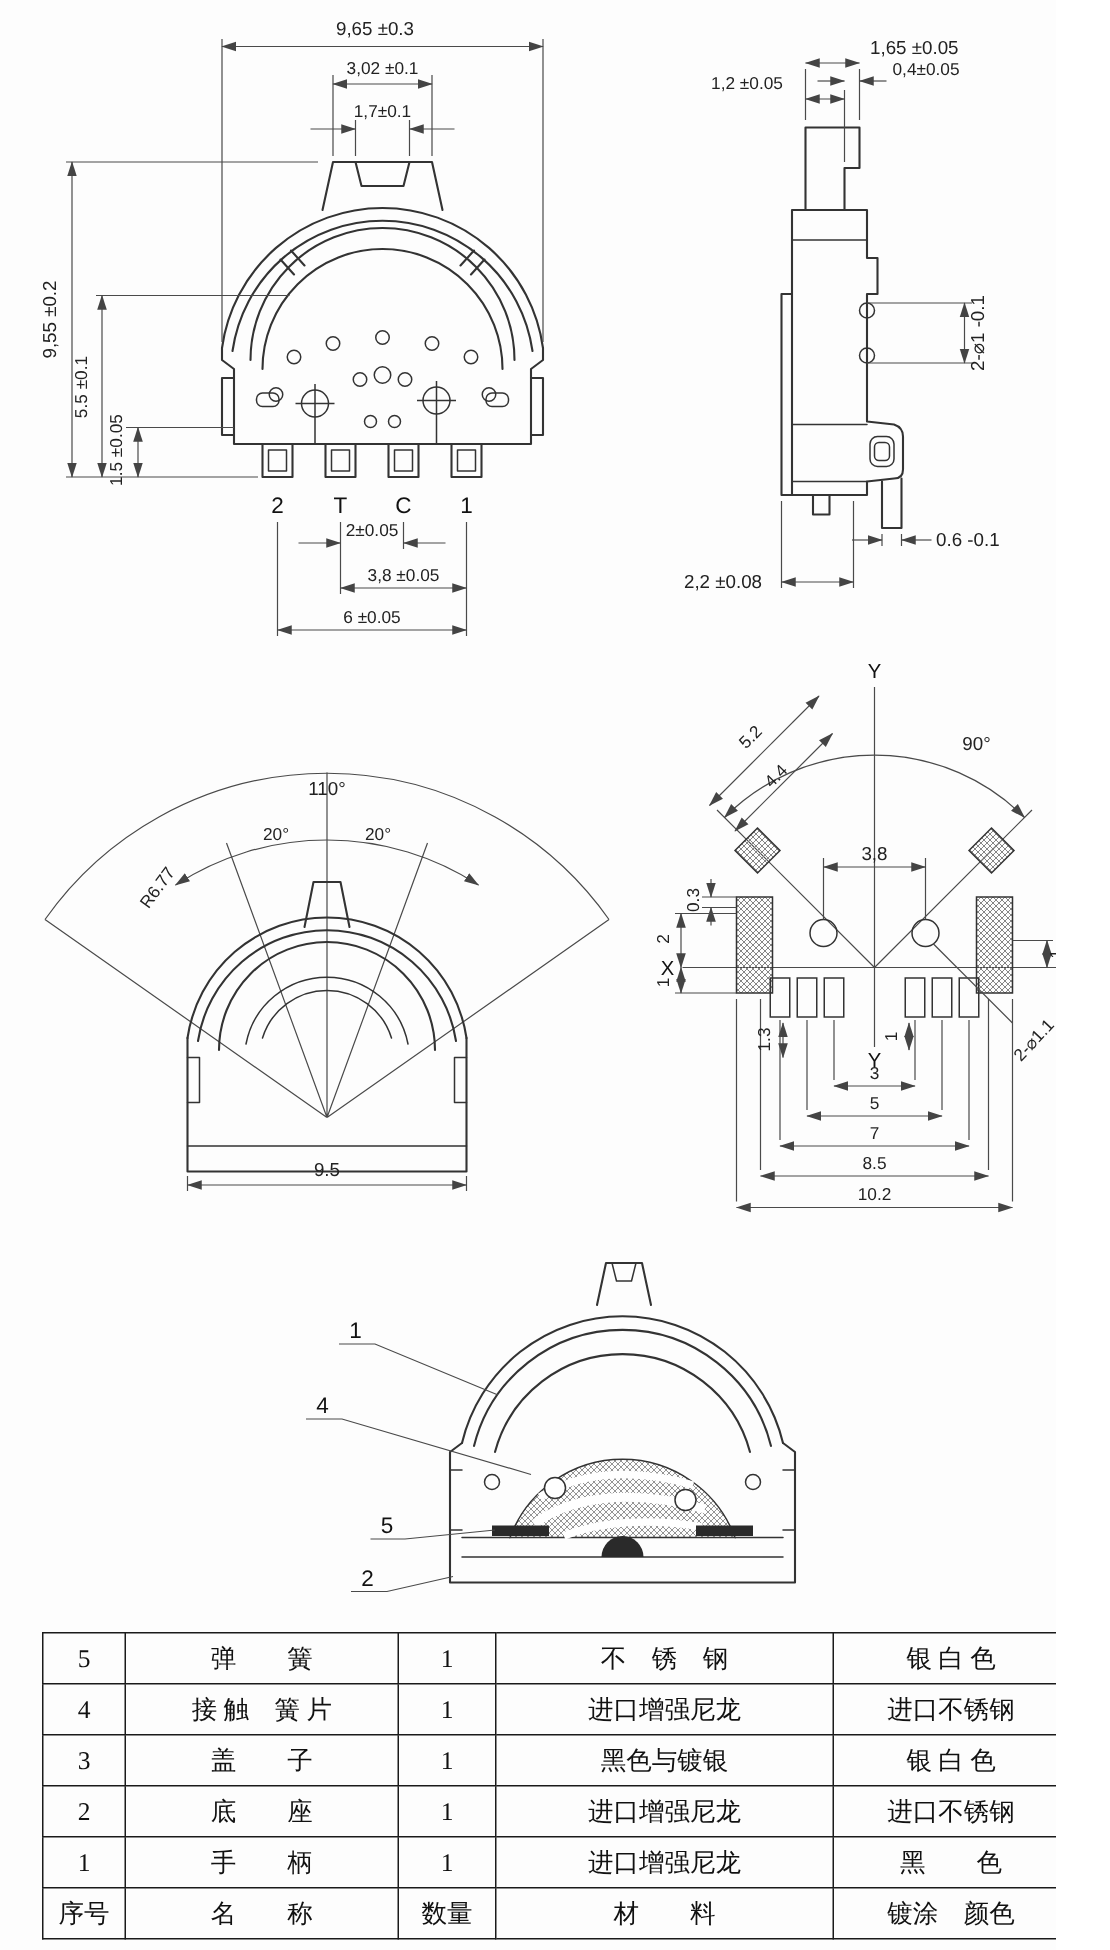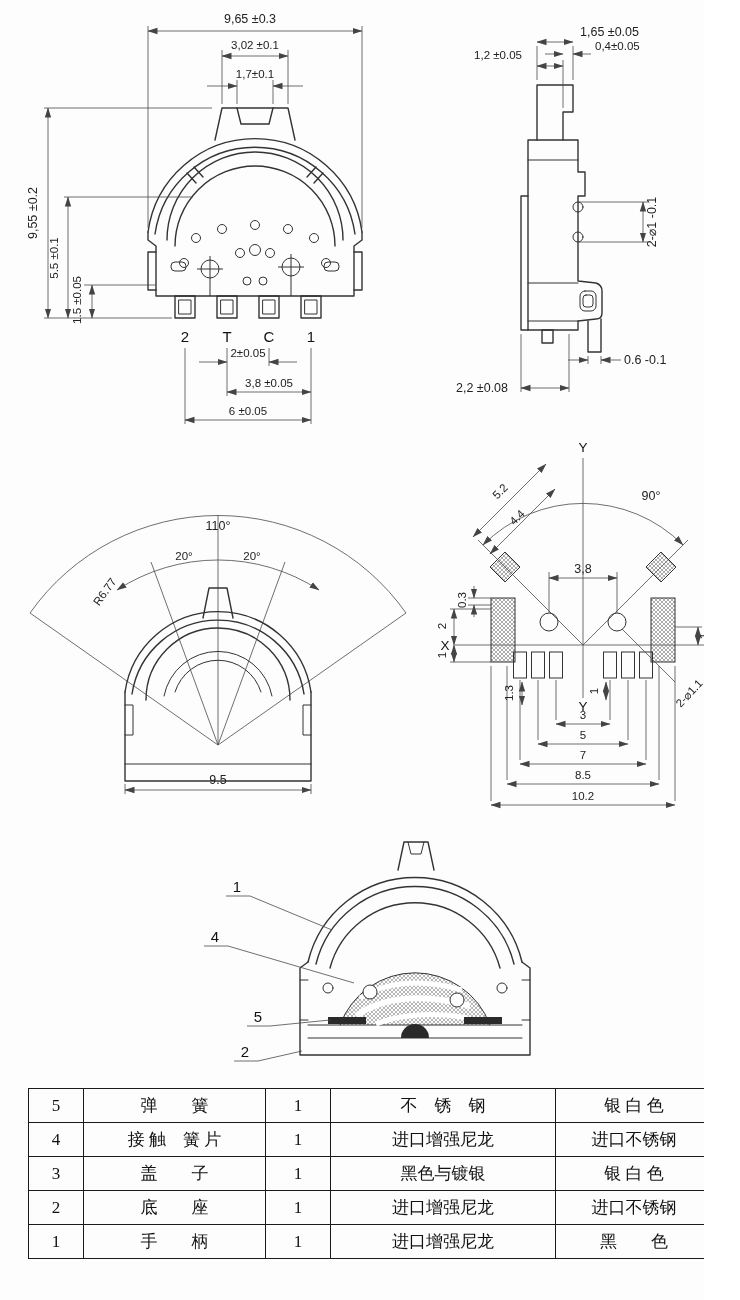--- a/index.html
+++ b/index.html
@@ -364,17 +364,24 @@
         <td>进口增强尼龙</td>
         <td>进口不锈钢</td>
       </tr>
       <tr>
         <td>1</td>
         <td>手　　柄</td>
         <td>1</td>
         <td>进口增强尼龙</td>
         <td>黑　　色</td>
       </tr>
+      <tr>
+        <td>序号</td>
+        <td>名　　称</td>
+        <td>数量</td>
+        <td>材　　料</td>
+        <td>镀涂　颜色</td>
+      </tr>
     </tbody>
       </table>
   </div>
 
 </div>
 
 </body></html>

